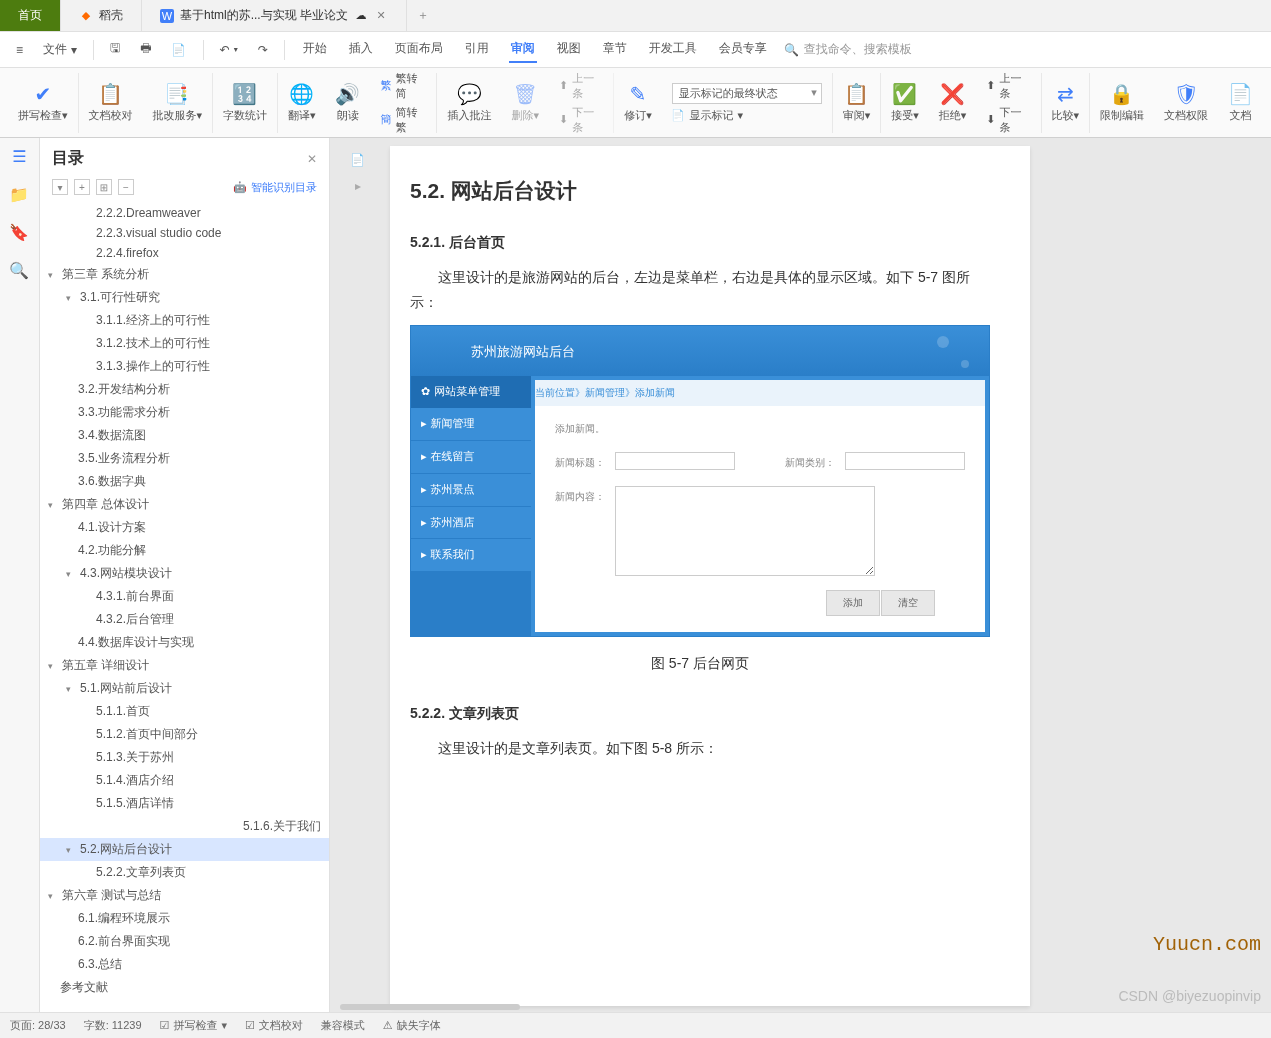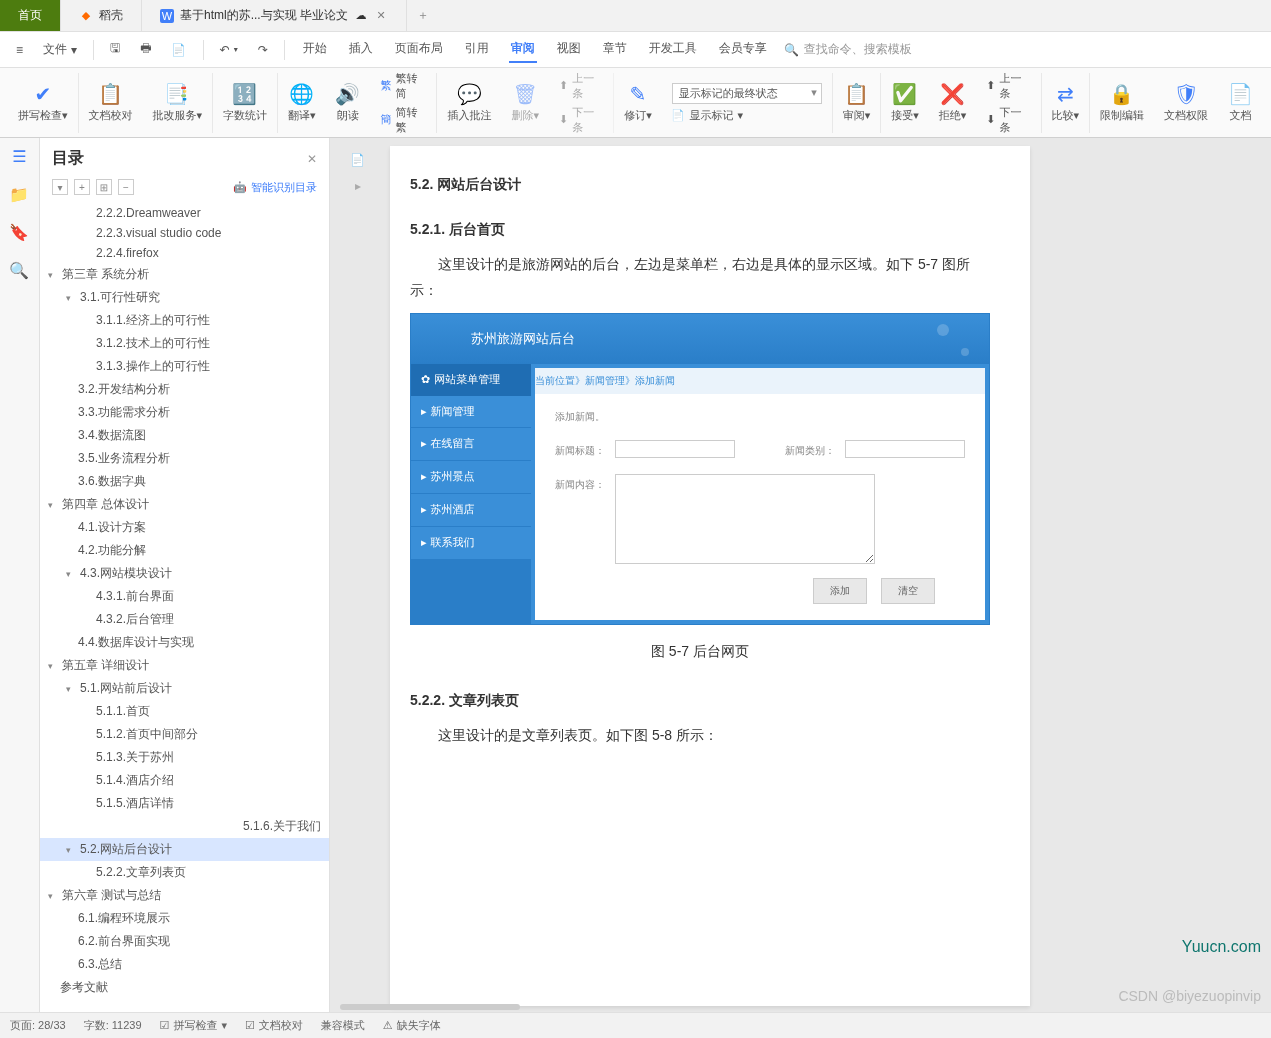--- a/index.html
+++ b/index.html
@@ -39,46 +39,46 @@
 .toc-tools .tb{width:16px;height:16px;border:1px solid #ccc;display:flex;align-items:center;justify-content:center;cursor:pointer;font-size:10px}
 .toc-ai{color:#417ff9;display:flex;align-items:center;gap:4px;cursor:pointer}
 .toc-list{flex:1;overflow-y:auto;font-size:12px;color:#555}
 .toc-item{padding:3px 8px;cursor:pointer;white-space:nowrap;display:flex;align-items:center;gap:4px}
 .toc-item.sel{background:#d8e6ff}
 .toc-item .chev{width:10px;color:#888;font-size:9px}
 .doc-area{flex:1;background:#e8e8e8;overflow:auto;position:relative;padding-left:60px;padding-top:8px}
 .page-tools{position:absolute;left:18px;top:12px;display:flex;flex-direction:column;gap:6px}
 .page-tools .pt{width:20px;height:20px;color:#aaa;cursor:pointer;display:flex;align-items:center;justify-content:center}
 .page{background:#fff;width:640px;min-height:860px;padding:20px 40px 20px 20px;box-shadow:0 2px 4px rgba(0,0,0,.1);font-size:14px;line-height:1.8;color:#333}
-.h2{font-weight:bold;font-size:14px;margin:6px 0 14px}
+.h2{font-weight:bold;font-size:21px;margin:6px 0 14px}
 .h3{font-weight:bold;font-size:14px;margin:20px 0 10px}
 .para{text-indent:2em;margin-bottom:10px}
 .admin-shot{border:1px solid #2a7ec8;margin-top:8px}
 .admin-header{height:50px;background:linear-gradient(#3a8fd8,#2a7ec8);color:#fff;display:flex;align-items:center;padding-left:60px;font-size:13px;position:relative}
 .admin-header::before,.admin-header::after{content:"";position:absolute;border-radius:50%;background:rgba(255,255,255,.2)}
 .admin-header::before{width:12px;height:12px;right:40px;top:10px}
 .admin-header::after{width:8px;height:8px;right:20px;bottom:8px}
 .admin-body{display:flex;min-height:260px;background:#3a8fd8}
 .admin-menu{width:120px;background:#2a7ec8}
 .admin-menu-head{background:#1f6db3;color:#fff;padding:6px 10px;font-size:11px;display:flex;align-items:center;gap:4px}
 .admin-menu-item{background:#3a8fd8;color:#fff;padding:6px 10px;font-size:11px;border-bottom:1px solid #2a7ec8;display:flex;align-items:center;gap:4px}
 .admin-content{flex:1;background:#fff;margin:4px;padding:0}
 .crumb{background:#eaf3fb;font-size:10px;color:#3a8fd8;padding:4px 0}
 .form-area{padding:14px 20px;font-size:10px;color:#666}
 .form-title{color:#888;margin-bottom:14px}
 .form-row{display:flex;align-items:flex-start;gap:10px;margin-bottom:14px}
 .form-row label{width:50px;text-align:right;color:#888;padding-top:2px}
 .form-row input{border:1px solid #ccc;height:18px;width:120px}
 .form-row textarea{border:1px solid #ccc;width:260px;height:90px}
-.btn-row{display:flex;gap:14px;justify-content:flex-end;padding-right:30px}
+.btn-row{display:flex;gap:1px;justify-content:flex-end;padding-right:30px}
 .btn{background:#e8e8e8;border:1px solid #ccc;padding:3px 16px;font-size:10px;cursor:pointer}
 .caption{text-align:center;margin:14px 0 24px}
 .statusbar{height:26px;background:#f2f2f2;border-top:1px solid #e0e0e0;display:flex;align-items:center;padding:0 10px;gap:18px;font-size:11px;color:#666;position:fixed;bottom:0;width:100%}
 .statusbar .sitem{display:flex;align-items:center;gap:4px;cursor:pointer}
-.wm1{position:fixed;right:10px;bottom:82px;color:#0f766e;font-size:16px;font-family:Liberation Sans, sans-serif}
+.wm1{position:fixed;right:10px;bottom:82px;color:#a16207;font-size:20px;font-family:Liberation Mono, monospace}
 .wm2{position:fixed;right:10px;bottom:34px;color:#bbb;font-size:14px;font-family:Arial}
 .scrollbar{height:6px;background:#ccc;position:fixed;bottom:28px;left:340px;width:180px;border-radius:3px}
 </style>
 </head>
 <body>
 
 <div class="tabbar">
   <div class="tab home">
       <span>首页</span>
     </div>

